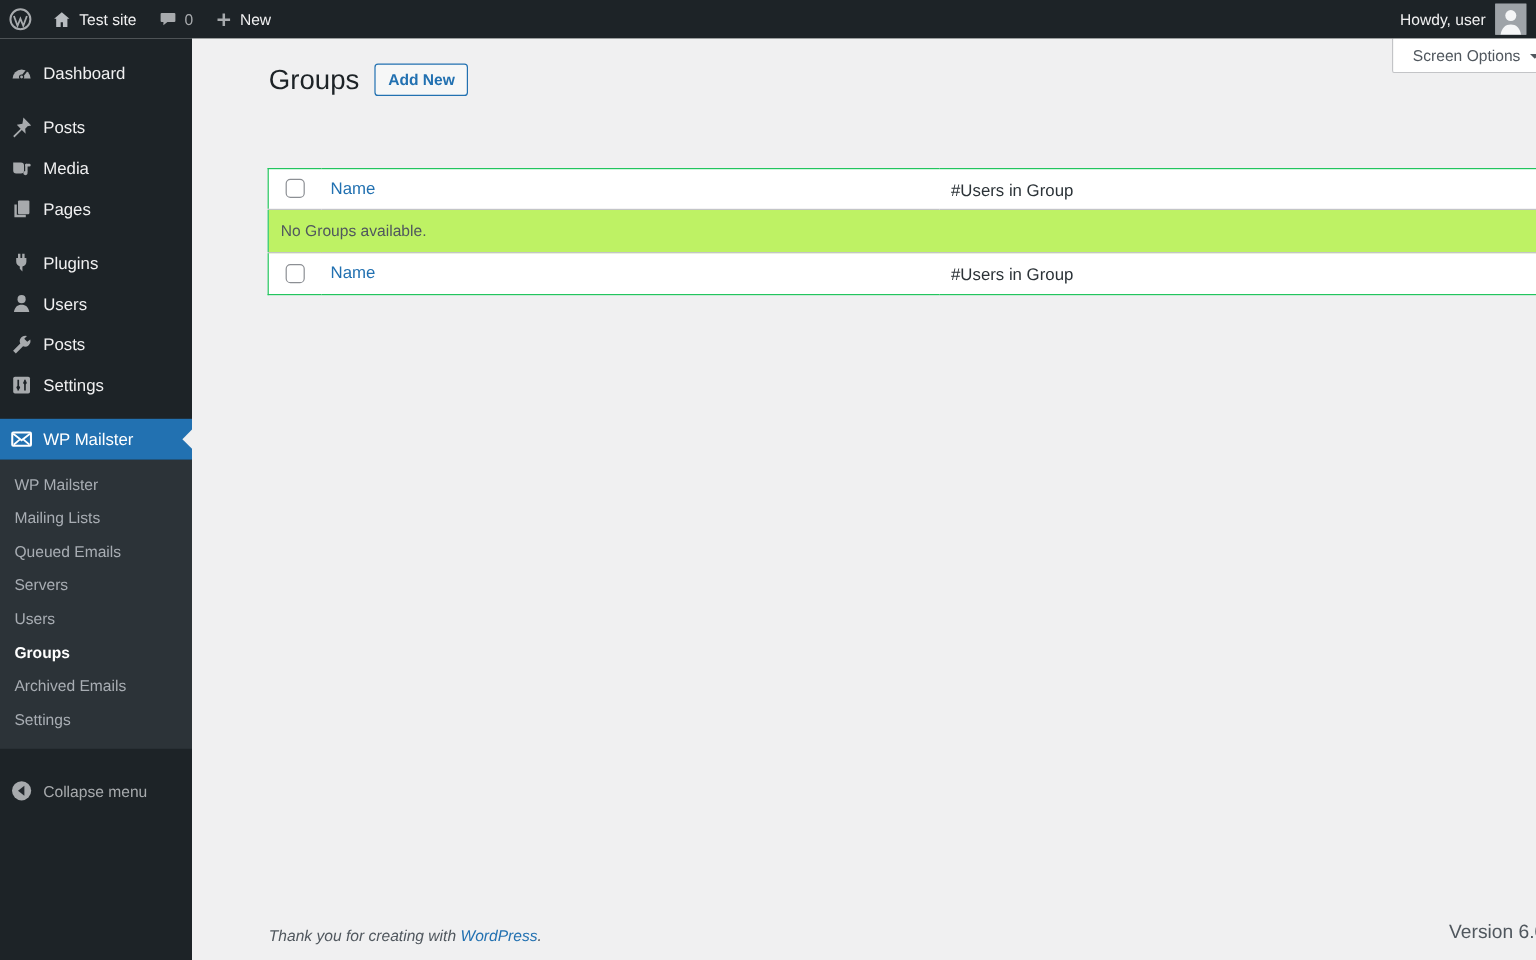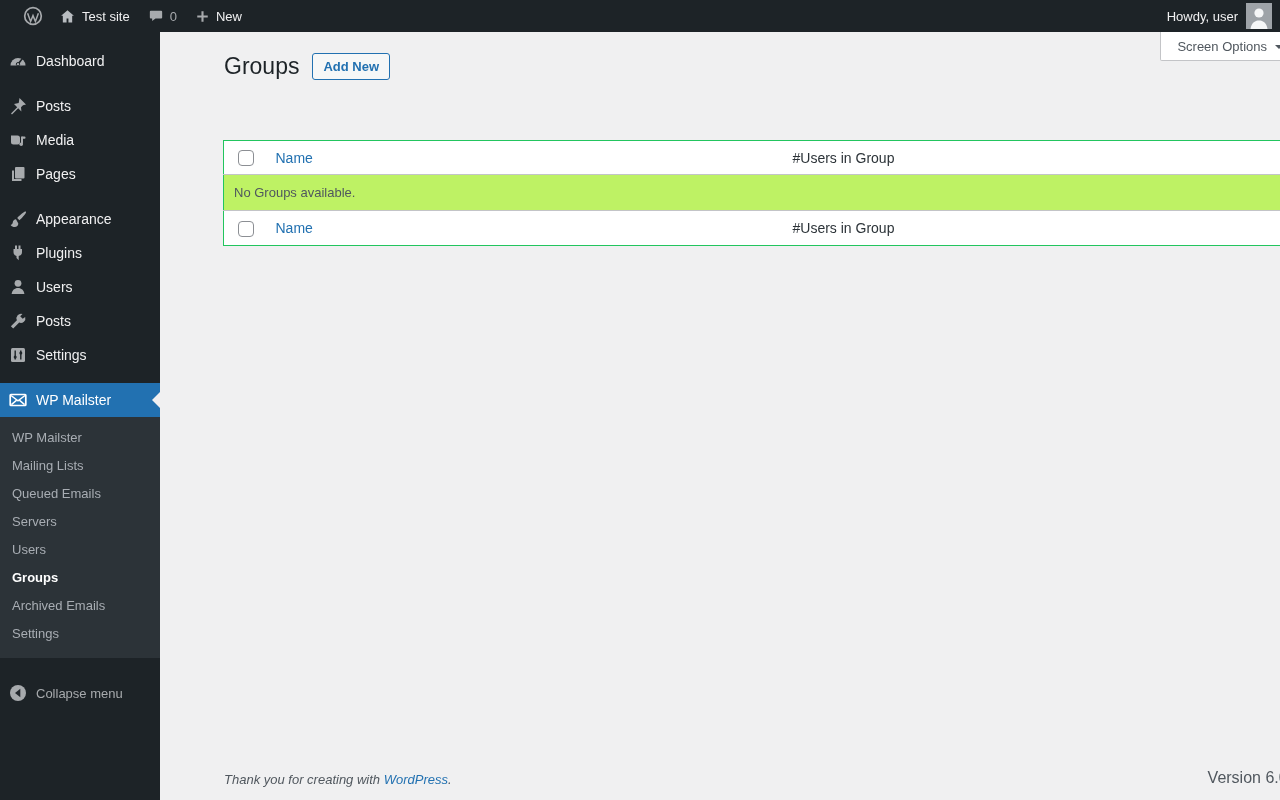--- a/index.html
+++ b/index.html
@@ -2,21 +2,21 @@
 <html><head>
 <meta charset="utf-8">
 <style>
   * { margin:0; padding:0; box-sizing:border-box; }
   html,body { width:1280px; height:800px; overflow:hidden;
     font-family:"Liberation Sans","DejaVu Sans",sans-serif; background:#f0f0f1; }
 
   
   #adminbar { position:absolute; left:0; top:0; width:1280px; height:32px;
     background:#1d2327; display:flex; align-items:center; justify-content:space-between; z-index:50; }
-  .ab-left, .ab-right { display:flex; align-items:center; height:32px;padding-left:16px; }
+  .ab-left, .ab-right { display:flex; align-items:center; height:32px; }
   .ab-item { display:flex; align-items:center; gap:6px; height:32px; padding:0 9px;
     color:#f0f0f1; font-size:13px; cursor:pointer; }
   .ab-item .count { color:#a7aaad; }
   .ab-logo { padding:0 7px; display:flex; align-items:center; cursor:pointer; }
   .ab-howdy { color:#f0f0f1; font-size:13px; display:flex; align-items:center; gap:8px;
     padding:0 8px; cursor:pointer; }
   .avatar { width:26px; height:26px; background:#9ea3a8; display:block; }
 
   
   #sidebar { position:absolute; left:0; top:32px; width:160px; height:768px;
@@ -164,28 +164,20 @@
           <rect x="7" y="3" width="9.5" height="11.5" rx="1" fill="#a7aaad"></rect>
           <path d="M4 6.5v10.5h9.5v-2H6V6.5z" fill="#a7aaad"></path>
         </svg>
       </span>
       <span class="mi-label">Pages</span>
     </li>
     <li class="menu-sep"></li>
     <li class="menu-item">
       <span class="mi-icon">
         <svg width="20" height="20" viewBox="0 0 20 20">
-          <path d="M17 2.5c-2.2 1-6.2 4.6-7.8 6.6l2.2 2.2c2-1.6 5.6-5.6 6.6-7.8.3-.7-.3-1.3-1-1zM8 10.2c-1.6 0-3.2 1.5-3.2 3 0 1.2-.6 2.2-2.2 2.8 1 1.4 2.6 2 4.1 2 2.1 0 3.6-1.6 3.6-3.6z" fill="#a7aaad"></path>
-        </svg>
-      </span>
-      <span class="mi-label">Appearance</span>
-    </li>
-    <li class="menu-item">
-      <span class="mi-icon">
-        <svg width="20" height="20" viewBox="0 0 20 20">
           <path d="M7 2.5v3.5H5.5v3a4.2 4.2 0 0 0 3 4v2l2.2 2.3v-4.2a4.2 4.2 0 0 0 3.3-4.1v-3H12.5V2.5h-2v3.5H9V2.5z" fill="#a7aaad"></path>
         </svg>
       </span>
       <span class="mi-label">Plugins</span>
     </li>
     <li class="menu-item">
       <span class="mi-icon">
         <svg width="20" height="20" viewBox="0 0 20 20">
           <circle cx="10" cy="6.3" r="3.4" fill="#a7aaad"></circle>
           <path d="M3.6 17c.5-4 3-6.1 6.4-6.1s5.9 2.1 6.4 6.1z" fill="#a7aaad"></path>

